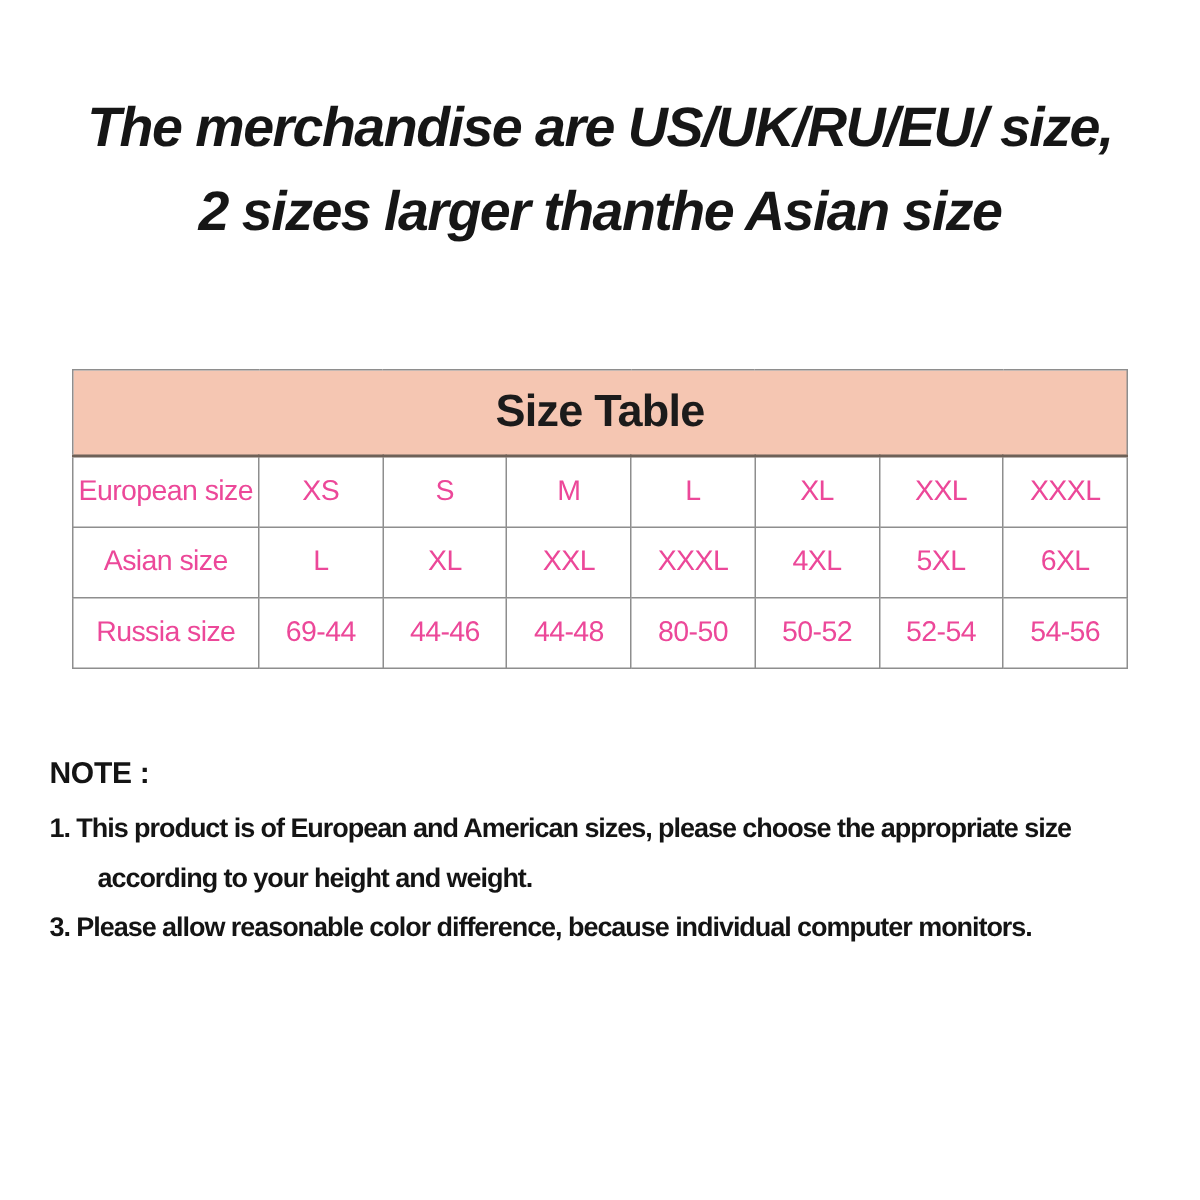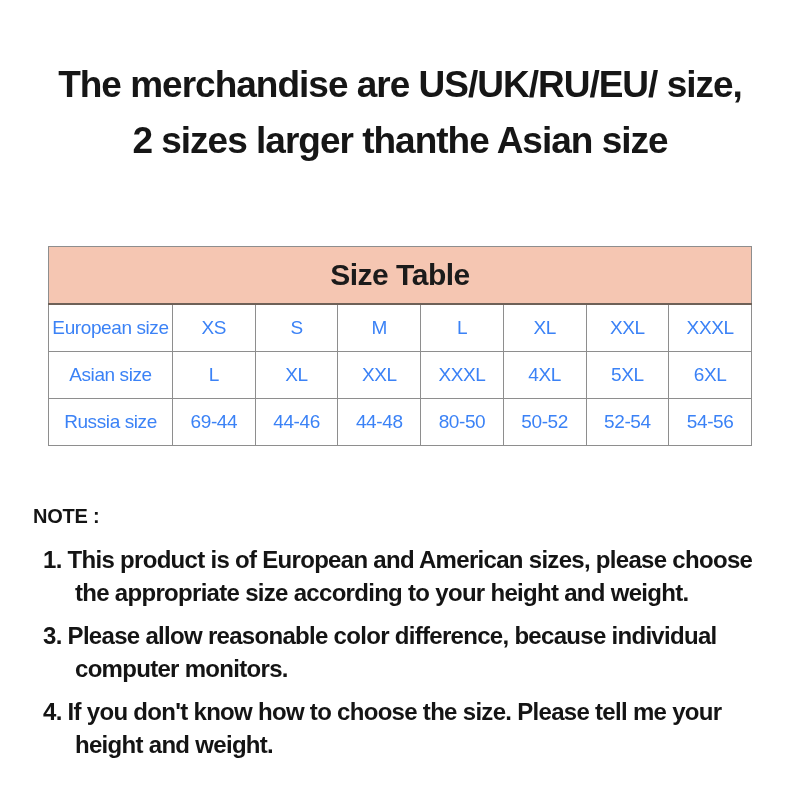--- a/index.html
+++ b/index.html
@@ -22,20 +22,21 @@
     position: absolute;
     top: 57px;
     left: 0;
     width: 800px;
     text-align: center;
     font-size: 37px;
     font-weight: bold;
     line-height: 56px;
     letter-spacing: -1px;
     color: #161616;
+    font-style: italic;
   }
 
   
   .size-table {
     position: absolute;
     top: 246px;
     left: 48px;
     width: 704px;
     border-collapse: collapse;
     table-layout: fixed;
@@ -54,47 +55,47 @@
     margin-left: 36px;
   }
   .size-table td {
     height: 46px;
     border: 1px solid #8e8e8e;
     text-align: center;
     vertical-align: middle;
     font-size: 19px;
     font-weight: 400;
     letter-spacing: -0.4px;
-    color: #3b82f6;
+    color: #ec4899;
     background: #ffffff;
     padding: 0;
   }
 
   
   .notes {
     position: absolute;
     top: 500px;
     left: 33px;
     width: 737px;
     font-weight: bold;
     color: #141414;
   }
   .note-heading {
     font-size: 20px;
     line-height: 33px;
     letter-spacing: -0.2px;
     margin: 0 0 3px 0;
   }
   .note-item {
-    font-size: 24px;
+    font-size: 18px;
     line-height: 33px;
     letter-spacing: -0.7px;
     padding-left: 32px;
     text-indent: -32px;
-    margin: 10px;
+    margin: 0;
   }
 </style>
 </head>
 <body>
 
 <div class="canvas">
 
   <div class="heading">
     <div>The merchandise are US/UK/RU/EU/ size,</div>
     <div>2 sizes larger thanthe Asian size</div>
@@ -147,16 +148,15 @@
         <td>52-54</td>
         <td>54-56</td>
       </tr>
     </tbody>
   </table>
 
   <div class="notes">
     <div class="note-heading">NOTE :</div>
     <div class="note-item">1. This product is of European and American sizes, please choose the appropriate size according to your height and weight.</div>
     <div class="note-item">3. Please allow reasonable color difference, because individual computer monitors.</div>
-    <div class="note-item">4. If you don't know how to choose the size. Please tell me your height and weight.</div>
   </div>
 
 </div>
 
 </body></html>

